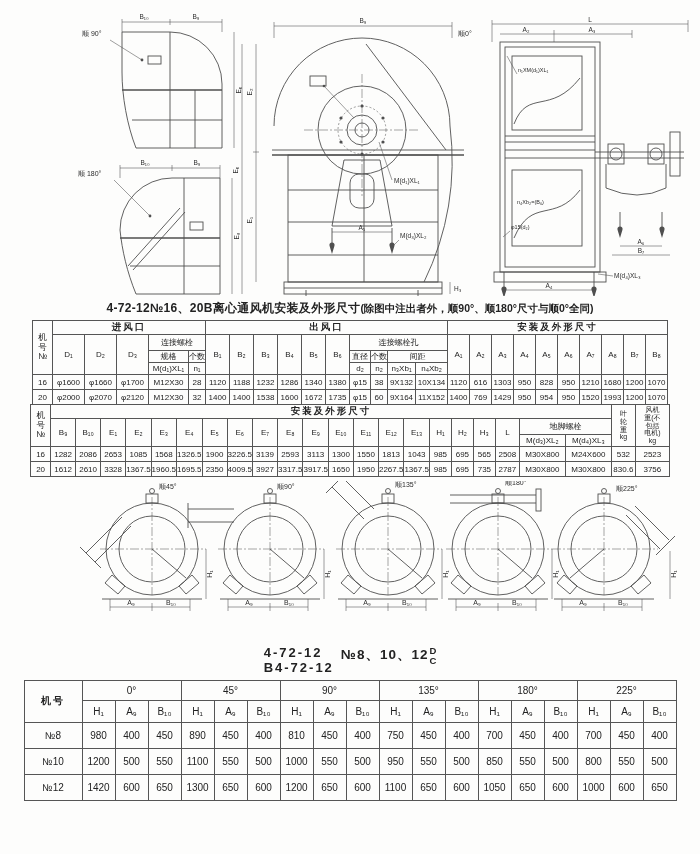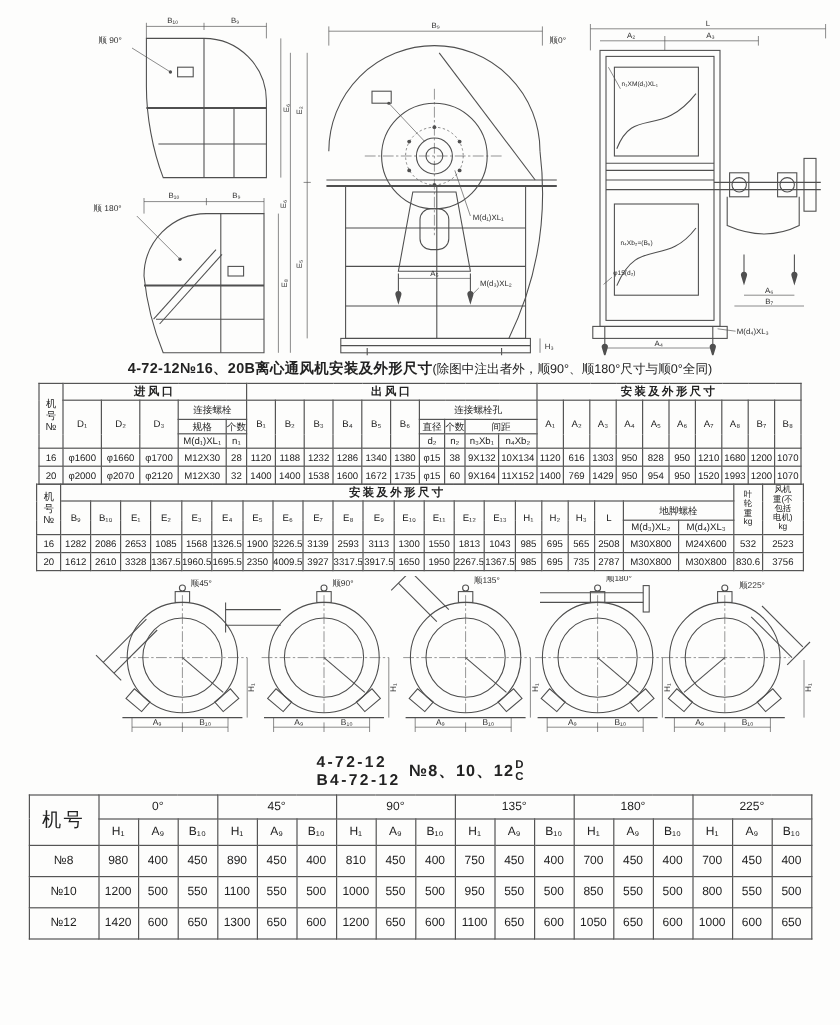--- a/index.html
+++ b/index.html
@@ -11,22 +11,22 @@
   svg .thick{stroke-width:1.7;}
   svg .dim{stroke-width:.55;}
   svg .cl{stroke-width:.5;stroke-dasharray:9 2 2 2;}
   svg .dash{stroke-width:.55;stroke-dasharray:2 2;}
   svg .fill{fill:#4f4f4f;stroke:none;}
   svg text{fill:#2c2c2c;stroke:none;font-size:6.5px;font-family:"Liberation Sans","DejaVu Sans",sans-serif;}
   svg text.mid{font-size:7px;}
   
   .title1{margin-top:2px;text-align:center;white-space:nowrap;}
   .title1 .main{font-size:12px;font-weight:bold;letter-spacing:.3px;}
-  .title1 .note{font-size:10.5px;font-weight:normal;}
-  .title2{margin-top:6px;display:flex;justify-content:center;align-items:center;gap:7px;}
+  .title1 .note{font-size:10.5px;font-weight:bold;}
+  .title2{margin-top:23px;display:flex;justify-content:center;gap:7px;}
   .title2 .stack{display:flex;flex-direction:column;align-items:flex-start;font-weight:bold;
                  font-size:13px;letter-spacing:2px;line-height:1.15;}
   .title2 .nos{font-weight:bold;font-size:13.5px;letter-spacing:1px;}
   .title2 .dc{display:flex;flex-direction:column;font-weight:bold;font-size:9.5px;line-height:1.1;margin-left:-6px;}
   .title2 .rest{font-weight:bold;font-size:15.5px;}
   
   table{border-collapse:collapse;table-layout:fixed;}
   th,td{border:1px solid #555;text-align:center;vertical-align:middle;padding:0;
         overflow:hidden;white-space:nowrap;font-weight:normal;color:#222;}
   .tbl1{margin:3px auto 0 auto;font-size:8px;}
@@ -38,21 +38,21 @@
   .tbl1 tr.hrow3{height:12px;}
   .tbl1 tr.hrow4{height:12px;}
   .tbl1 tr.drow{height:15px;}
   .tbl1b{margin:-1px auto 0 auto;}
   .tbl1b .small{font-size:7px;white-space:pre-line;line-height:1.1;}
   .tbl2{margin:4px auto 0 auto;font-size:10px;}
   .tbl2 th{font-size:10px;}
   .tbl2 tr.h1{height:20px;}
   .tbl2 tr.h2{height:22px;}
   .tbl2 tr.drow{height:26px;}
-  .tbl2 .corner{font-size:16px;font-weight:normal;letter-spacing:2px;}
+  .tbl2 .corner{font-size:10px;font-weight:bold;letter-spacing:2px;}
 </style>
 </head>
 <body>
 
 <div class="page">
 
   <svg width="700" height="296" viewBox="0 0 700 296">
     <defs>
       <g id="bolt">
         <line x1="0" y1="-26" x2="0" y2="-4"></line>

